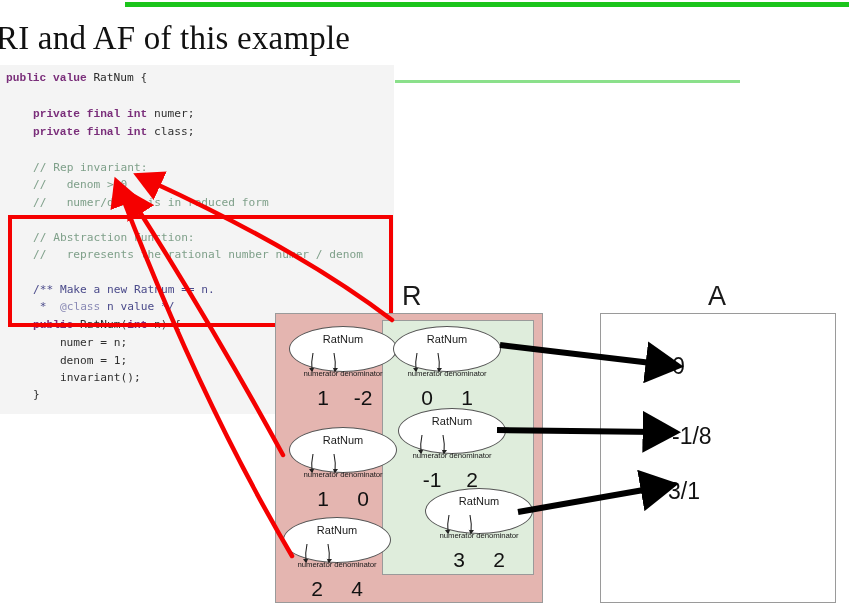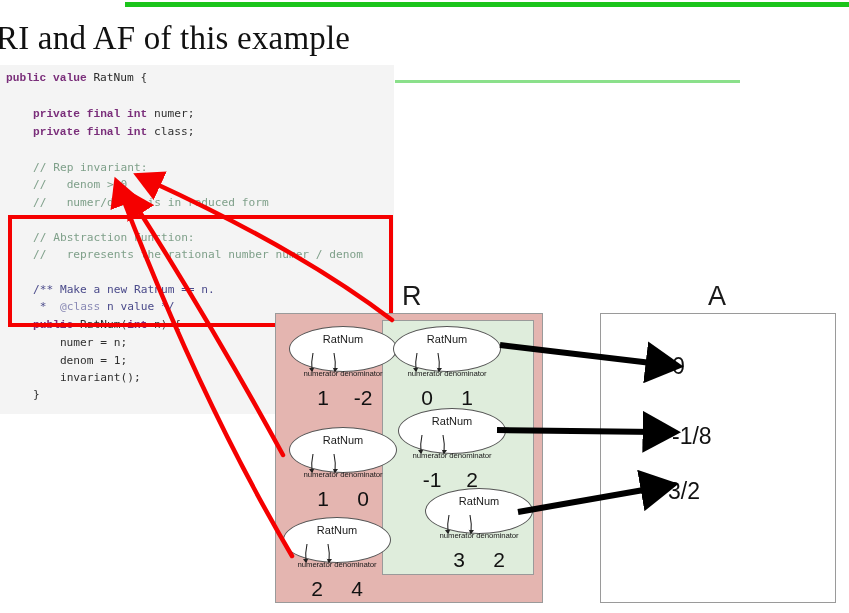--- a/index.html
+++ b/index.html
@@ -239,21 +239,21 @@
   </div>
   <div class="obj-values">
     <span>3</span>
     <span>2</span>
   </div>
 </div>
 
 <div id="a-box"></div>
 <div class="abs-value" style="left:672px; top:353px;">0</div>
 <div class="abs-value" style="left:672px; top:423px;">-1/8</div>
-<div class="abs-value" style="left:668px; top:478px;">3/2</div>
+<div class="abs-value" style="left:668px; top:478px;">3/1</div>
 
 <svg id="node-arrow-layer">
   <defs>
     <marker id="tiny" markerWidth="6" markerHeight="6" refX="3" refY="3" orient="auto">
       <path d="M0,0.6 L4.4,3 L0,5.4 z" fill="#222"></path>
     </marker>
     <marker id="fat" markerWidth="7" markerHeight="7" refX="2.4" refY="3.5" orient="auto">
       <path d="M0,0 L6.4,3.5 L0,7 z" fill="#000"></path>
     </marker>
     <marker id="redhead" markerWidth="7" markerHeight="7" refX="2" refY="3.5" orient="auto">

